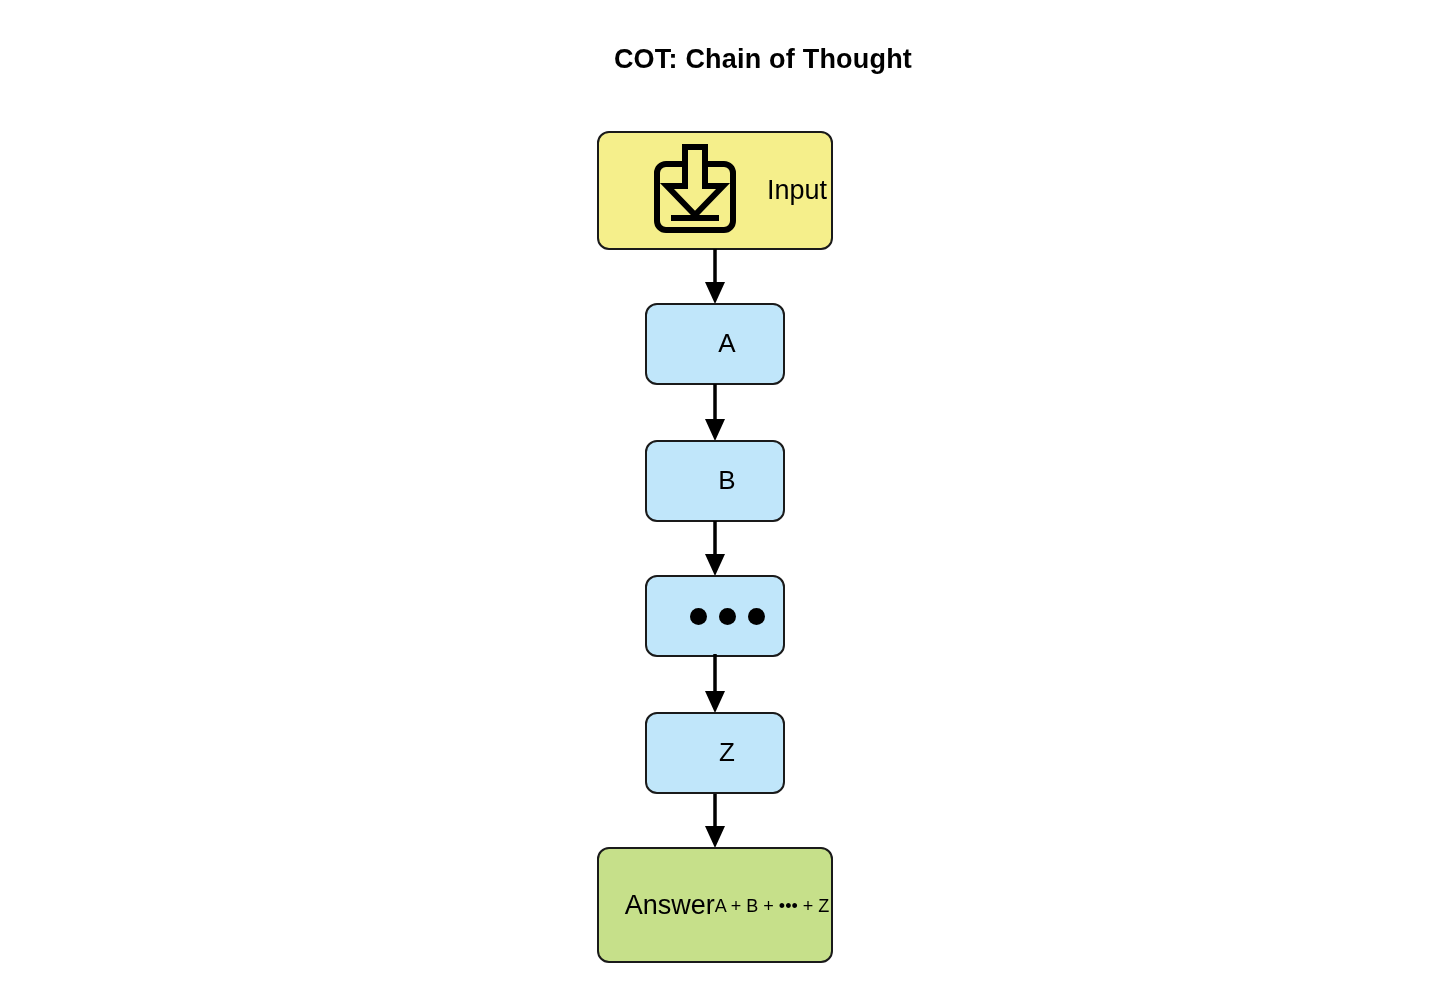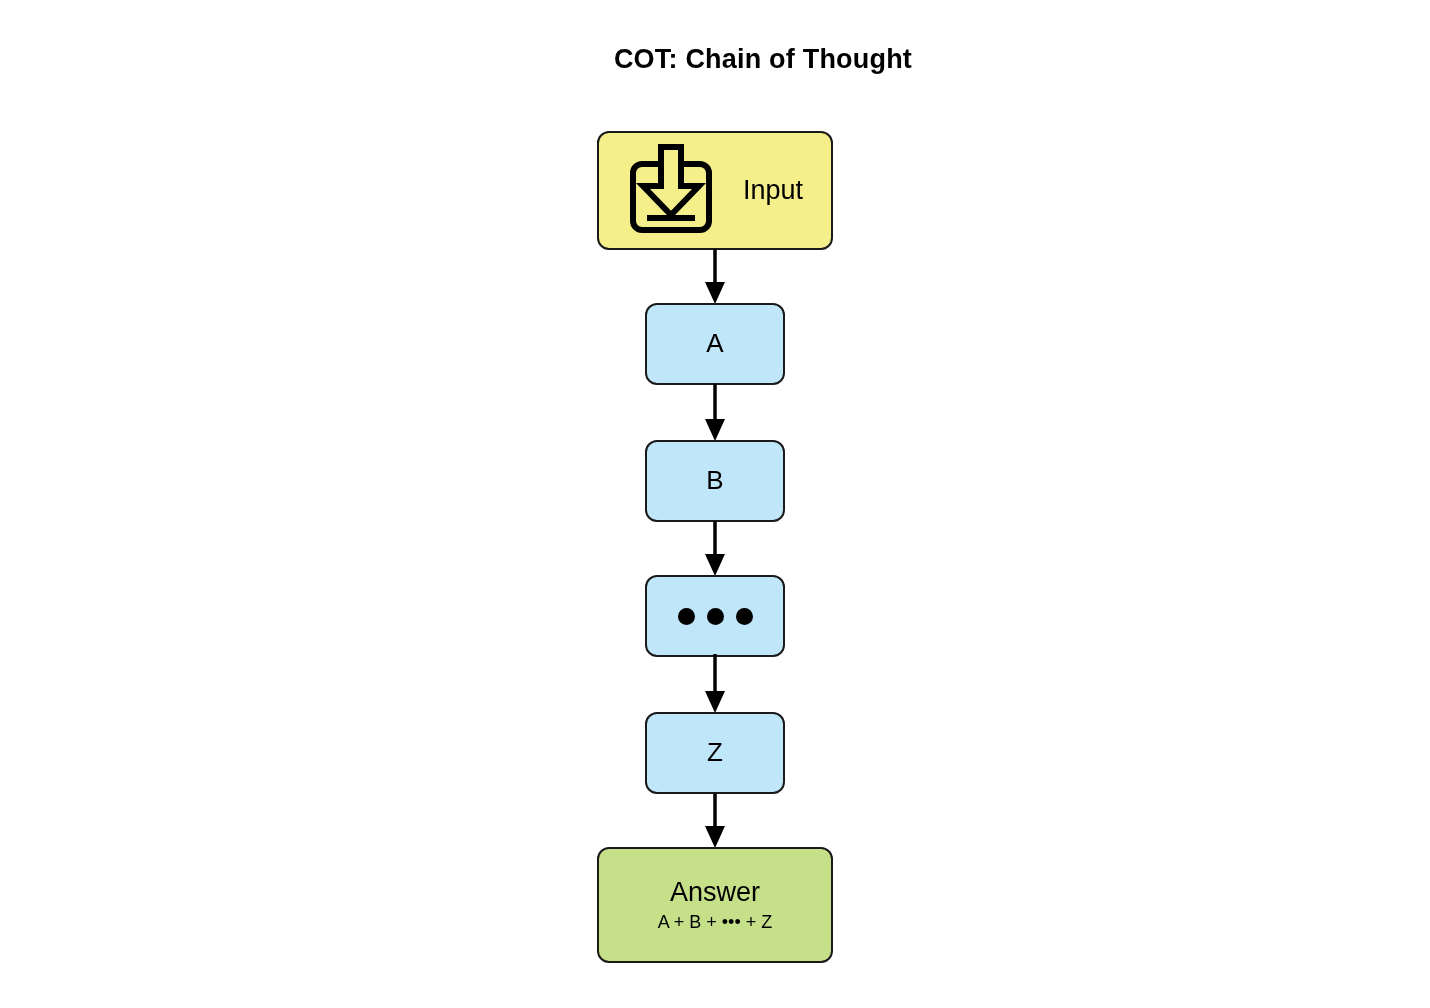--- a/index.html
+++ b/index.html
@@ -34,20 +34,21 @@
     box-sizing: border-box;
     border: 2px solid #1a1a1a;
     border-radius: 12px;
     display: flex;
     align-items: center;
     justify-content: center;
     font-size: 26px;
     line-height: 1.22;
     color: #000000;
     text-align: center;
+    padding-left: 24px;
   }
 
   
   #node-input {
     left: 597px;
     top: 131px;
     width: 236px;
     height: 119px;
     background: #F5EF8B;
     justify-content: flex-start;
@@ -90,21 +91,21 @@
     display: block;
   }
 
   
   #node-answer {
     left: 597px;
     top: 847px;
     width: 236px;
     height: 116px;
     background: #C6E08A;
-    flex-direction: column;
+    flex-direction: row;
   }
   #answer-line1 { font-size: 27px; }
   #answer-line2 { font-size: 18px; margin-top: 3px; }
 
   
   .connector {
     position: absolute;
     left: 697px;
     width: 36px;
     overflow: visible;

